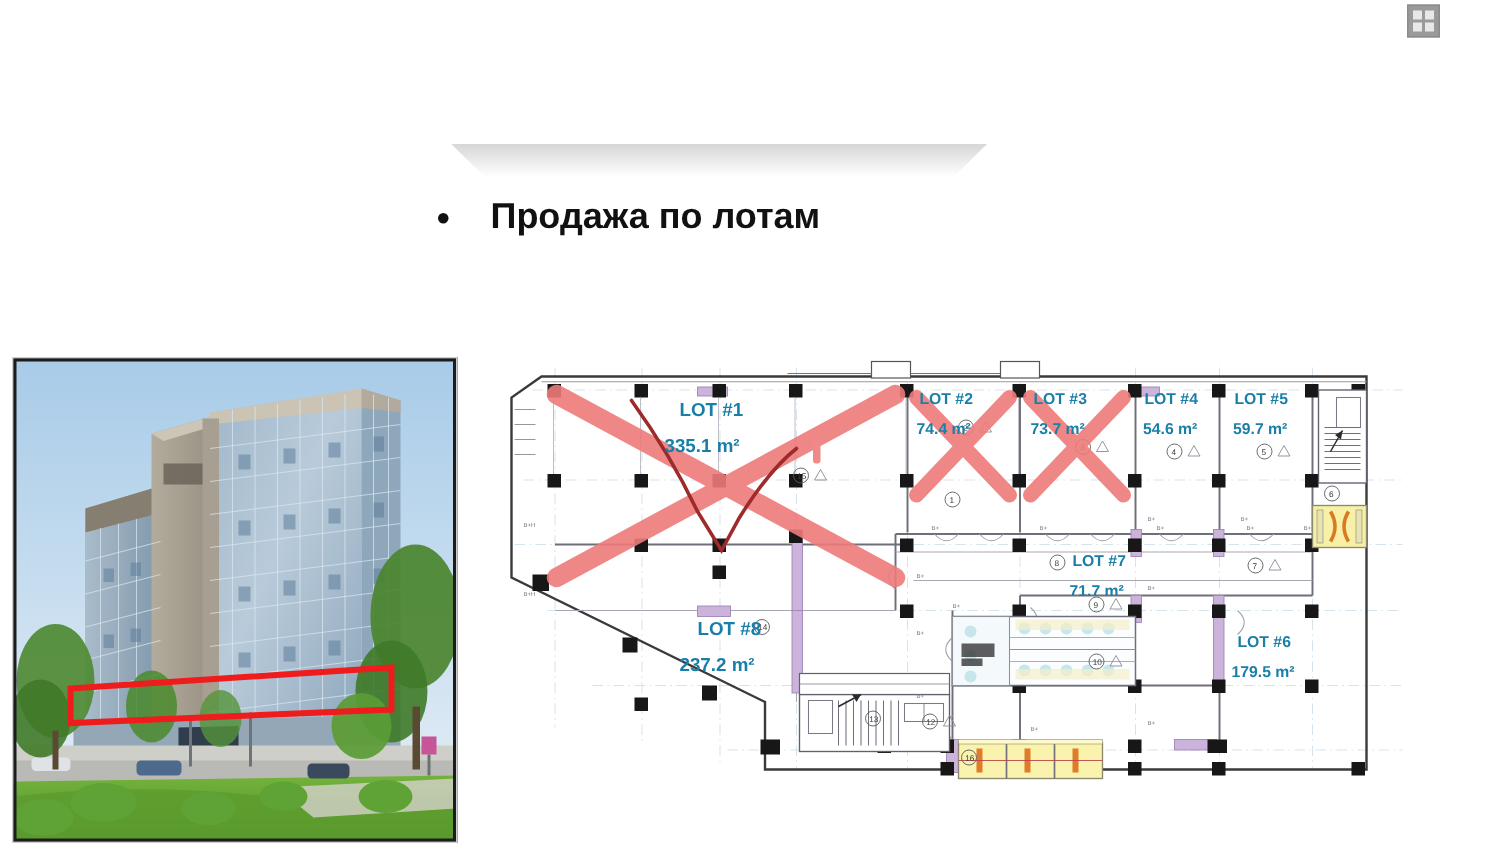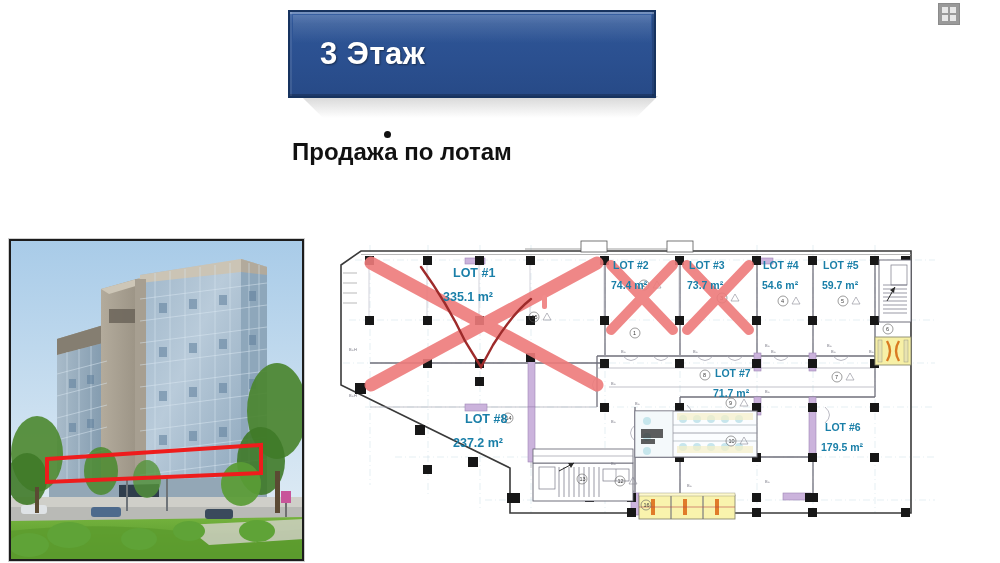--- a/index.html
+++ b/index.html
@@ -41,21 +41,21 @@
     background:linear-gradient(to bottom,rgba(255,255,255,.17),rgba(255,255,255,0));
     pointer-events:none;
   }
   .title-text{
     position:relative;margin-left:30px;color:#ffffff;
     font-size:31px;font-weight:bold;letter-spacing:.5px;
     text-shadow:1px 1px 2px rgba(0,0,0,.45);
   }
 
   
-  .bullet-row{position:absolute;left:292px;top:131px;display:flex;align-items:center;flex-direction:column;}
+  .bullet-row{position:absolute;left:292px;top:131px;display:flex;align-items:center;}
   .bullet-dot{width:7px;height:7px;border-radius:50%;background:#111;margin-right:28px;}
   .bullet-text{font-size:24px;font-weight:bold;color:#111;white-space:nowrap;}
 
   
   .photo{position:absolute;left:8px;top:238px;width:295px;height:322px;
          border:1px solid #cfcfcf;background:#000;overflow:hidden;}
   .photo svg{display:block;}
 
   
   .plan{position:absolute;left:335px;top:225px;width:610px;height:310px;}
@@ -73,24 +73,20 @@
 <div class="slide">
 
   <div class="expand-icon">
     <i></i>
     <i></i>
     <i></i>
     <i></i>
   </div>
 
   <div class="title-shadow"></div>
-  <div class="title-box">
-    <div class="sheen"></div>
-    <div class="title-text">3 Этаж</div>
-  </div>
 
   <div class="bullet-row">
     <div class="bullet-dot"></div>
     <div class="bullet-text">Продажа по лотам</div>
   </div>
 
   <div class="photo">
     <svg width="295" height="322" viewBox="0 0 295 322" xmlns="http://www.w3.org/2000/svg">
       <defs>
         <linearGradient id="sky" x1="0" y1="0" x2="0" y2="1">

